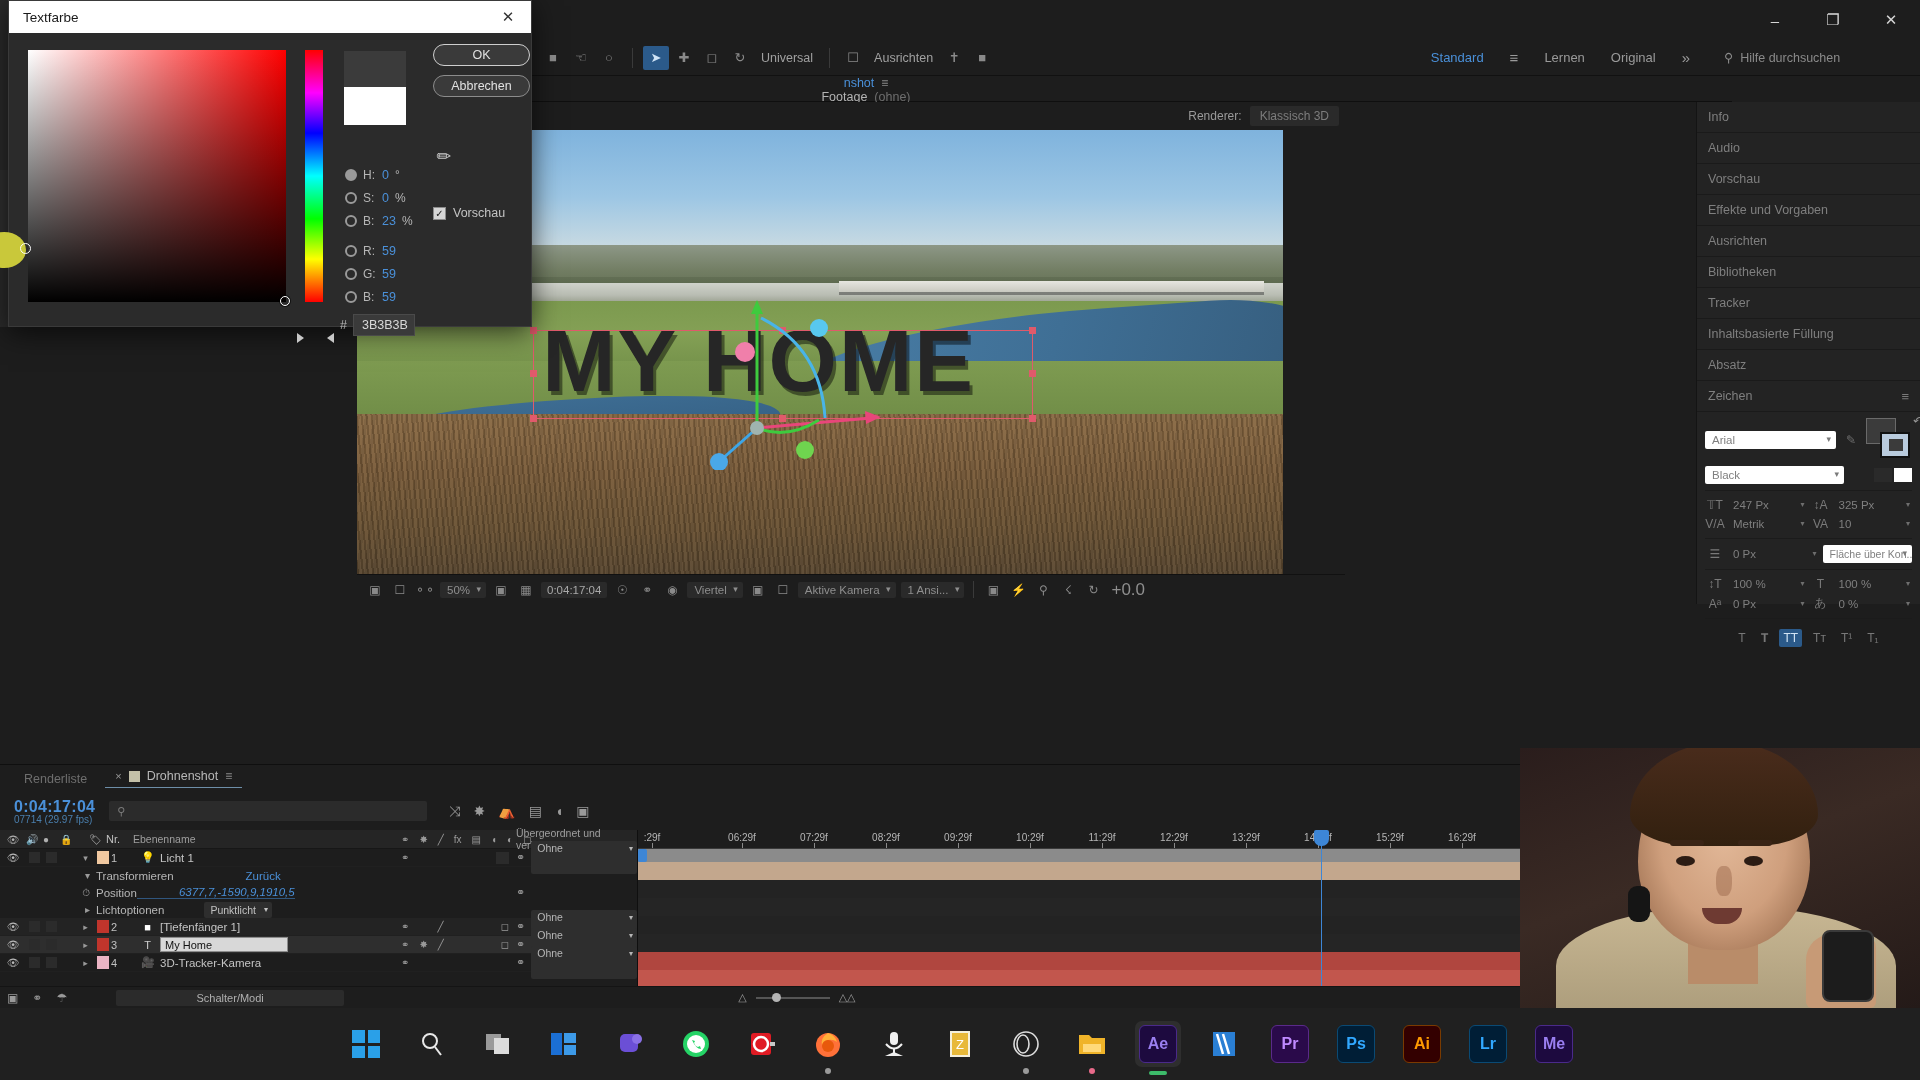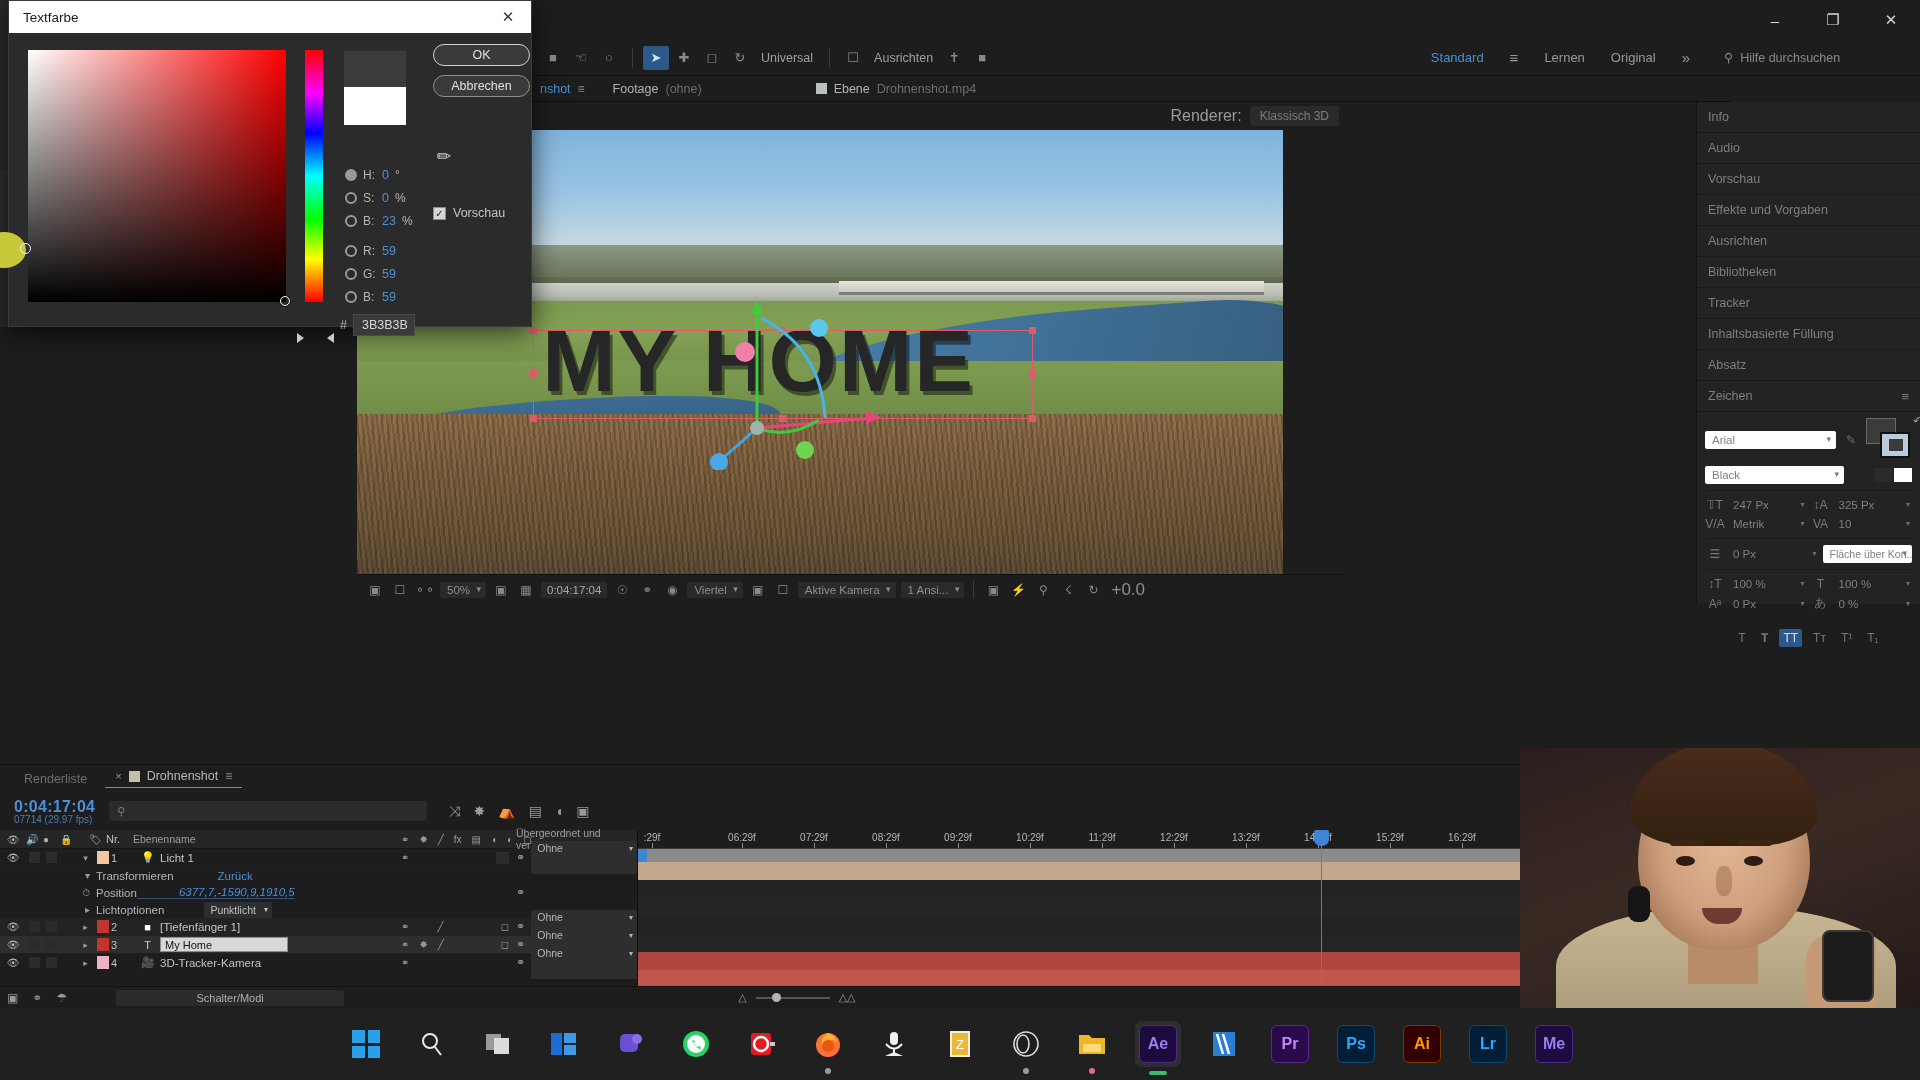--- a/index.html
+++ b/index.html
@@ -46,41 +46,42 @@
   .search-box {
     display: flex; align-items: center; gap: 7px; color: #8a8a8a; font-size: 12.5px;
     padding-left: 8px; min-width: 190px;
   }
 
   
   .compbar {
     position: absolute; top: 76px; left: 0; width: 1732px; height: 26px;
     background: #1d1d1d; display: flex; align-items: center;
     border-bottom: 1px solid #0f0f0f;
+    flex-direction: column;
   }
   .ctab { display: flex; align-items: center; gap: 7px; font-size: 12.5px; padding: 0 14px; height: 26px; }
   .ctab .nm { color: #4a90d9; }
   .ctab .mu { color: #8a8a8a; font-size: 12px; }
   .ctab .mut { color: #6e6e6e; }
   .ctab .sw { width: 11px; height: 11px; background: #b8c2bd; }
   .ctab .lbl { color: #b4b4b4; }
 
   
   .leftdark { position: absolute; top: 76px; left: 0; width: 355px; bottom: 316px; background: #1d1d1d; }
 
   
   .viewer {
     position: absolute; top: 102px; left: 355px; width: 990px; bottom: 476px;
     background: #1d1d1d;
   }
   .renderer-row {
     position: absolute; top: 0; right: 0; height: 28px; display: flex;
     align-items: center; gap: 8px; padding-right: 6px;
   }
-  .renderer-row .lb { color: #9a9a9a; font-size: 16px; }
+  .renderer-row .lb { color: #9a9a9a; font-size: 12px; }
   .renderer-row .val {
     color: #7d7d7d; font-size: 12px; background: #2a2a2a; padding: 3px 10px; border-radius: 2px;
   }
   .canvas-wrap {
     position: absolute; top: 28px; left: 2px; right: 62px; bottom: 30px;
     background: #000; overflow: hidden;
   }
   
   .scene { position: absolute; inset: 0; }
   .sky {
@@ -779,21 +780,21 @@
               </span>
             <span class="par-col">
               <span class="sp">⚭</span>
               <span class="par-sel">Ohne</span>
             </span>
           </div>
 
           <div class="prop-row">
             <span class="tw">▾</span>
             <span class="pn">Transformieren</span>
-            <span class="pv" style="padding-left:44px">Zurück</span>
+            <span class="pv" style="padding-left:72px">Zurück</span>
           </div>
 
           <div class="prop-row">
             <span class="tw">⏱</span>
             <span class="pn">Position</span>
             <span class="pv link" style="padding-left:42px">6377,7,-1590,9,1910,5</span>
             <span style="flex:1"></span>
             <span class="par-col">
                 <span class="sp">⚭</span>
               </span>

